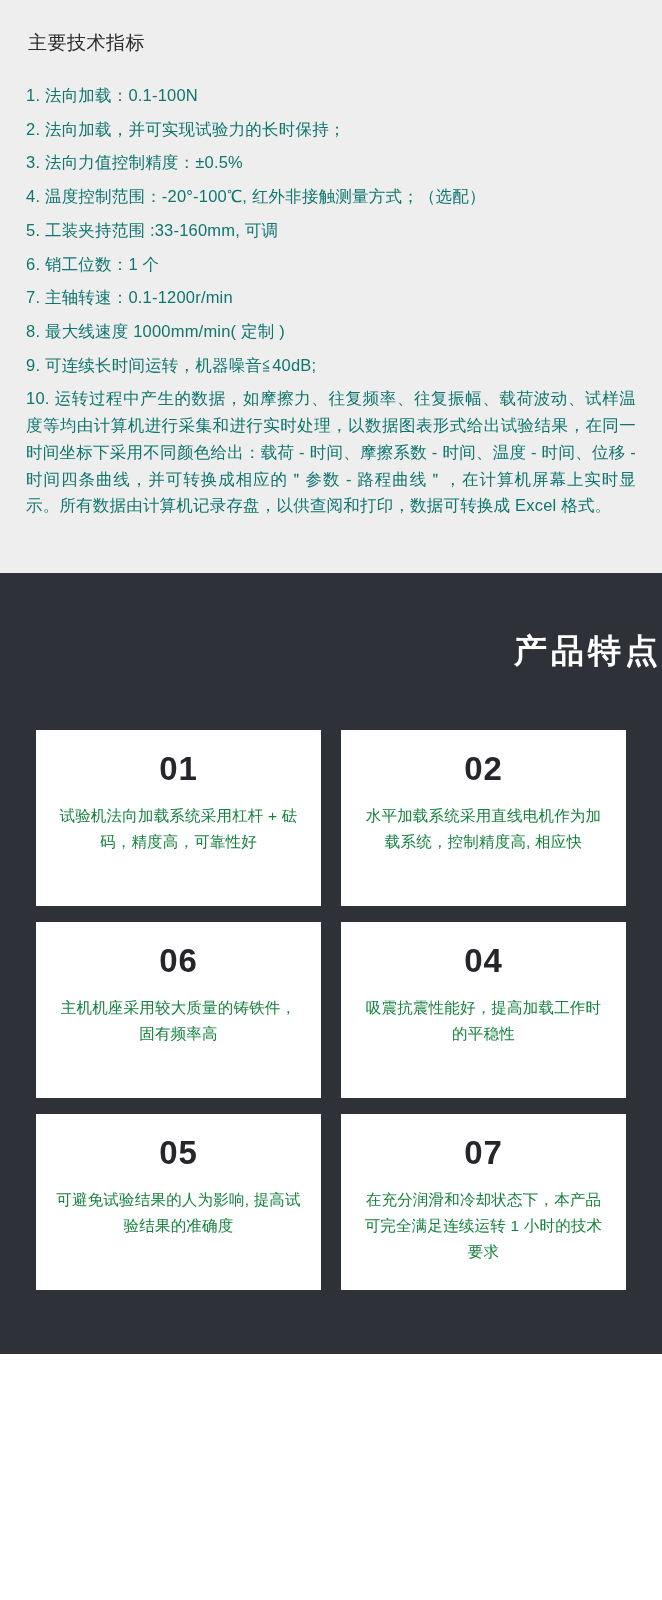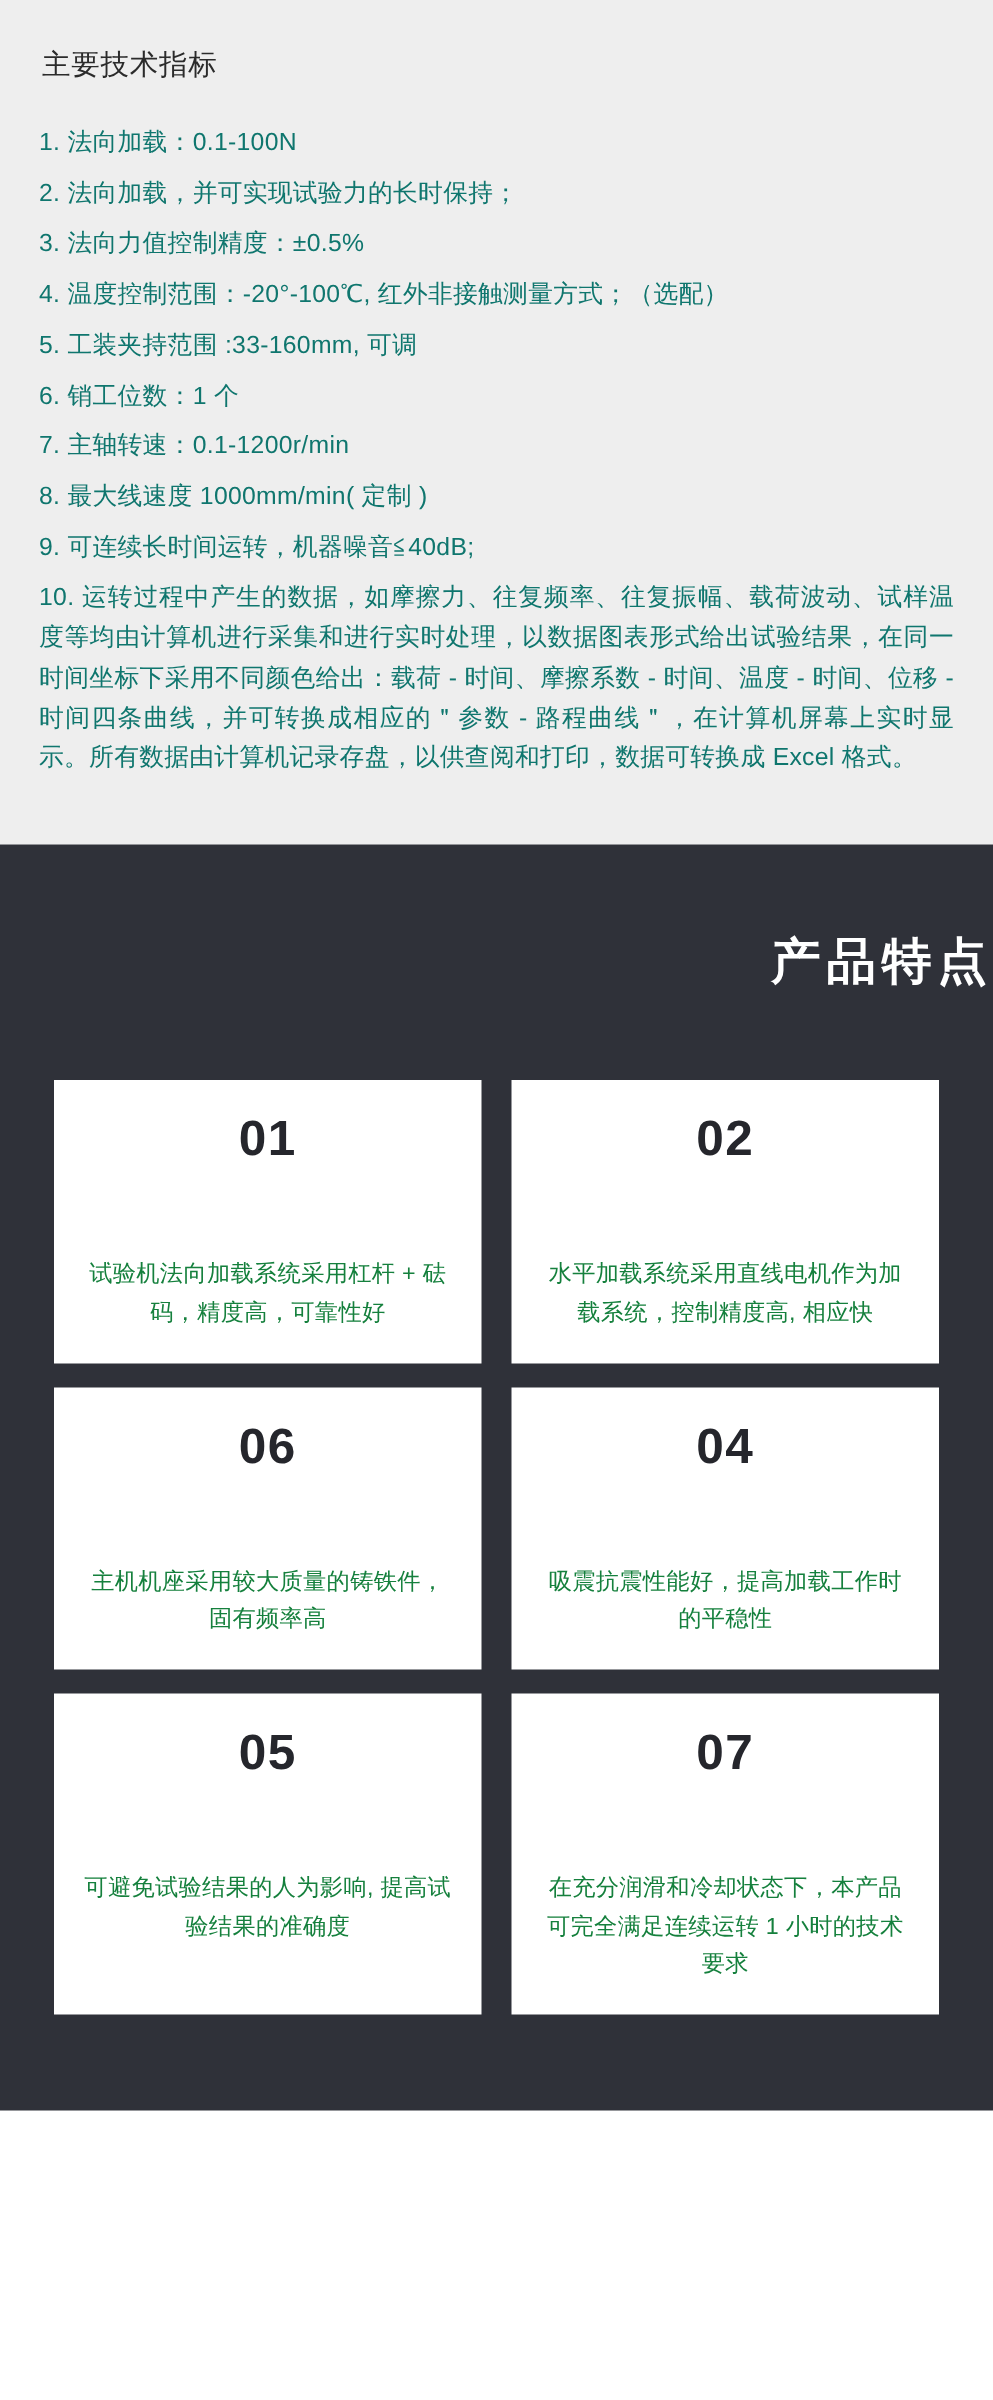--- a/index.html
+++ b/index.html
@@ -35,21 +35,21 @@
   .specs-list li {
     font-size: 16.5px;
     line-height: 1.62;
     color: #0f766e;
     margin-bottom: 7px;
     letter-spacing: 0.2px;
   }
   .specs-list li.para {
     text-align: justify;
     text-justify: inter-ideograph;
-    margin-bottom: 0;
+    margin-bottom: 10px;
   }
 
   
   .features-section {
     background: #2f3139;
     padding: 56px 0 64px 0;
     box-sizing: border-box;
   }
   .features-title {
     text-align: right;
@@ -68,21 +68,20 @@
   }
   .feature-card {
     background: #ffffff;
     min-height: 176px;
     padding: 22px 18px 20px 18px;
     box-sizing: border-box;
     display: flex;
     flex-direction: column;
     align-items: center;
     justify-content: flex-start;
-    gap: 44px;
   }
   .feature-num {
     font-size: 33px;
     font-weight: 700;
     color: #25262c;
     letter-spacing: 1px;
     line-height: 1;
     margin-bottom: 18px;
     font-family: "Liberation Sans", sans-serif;
   }

